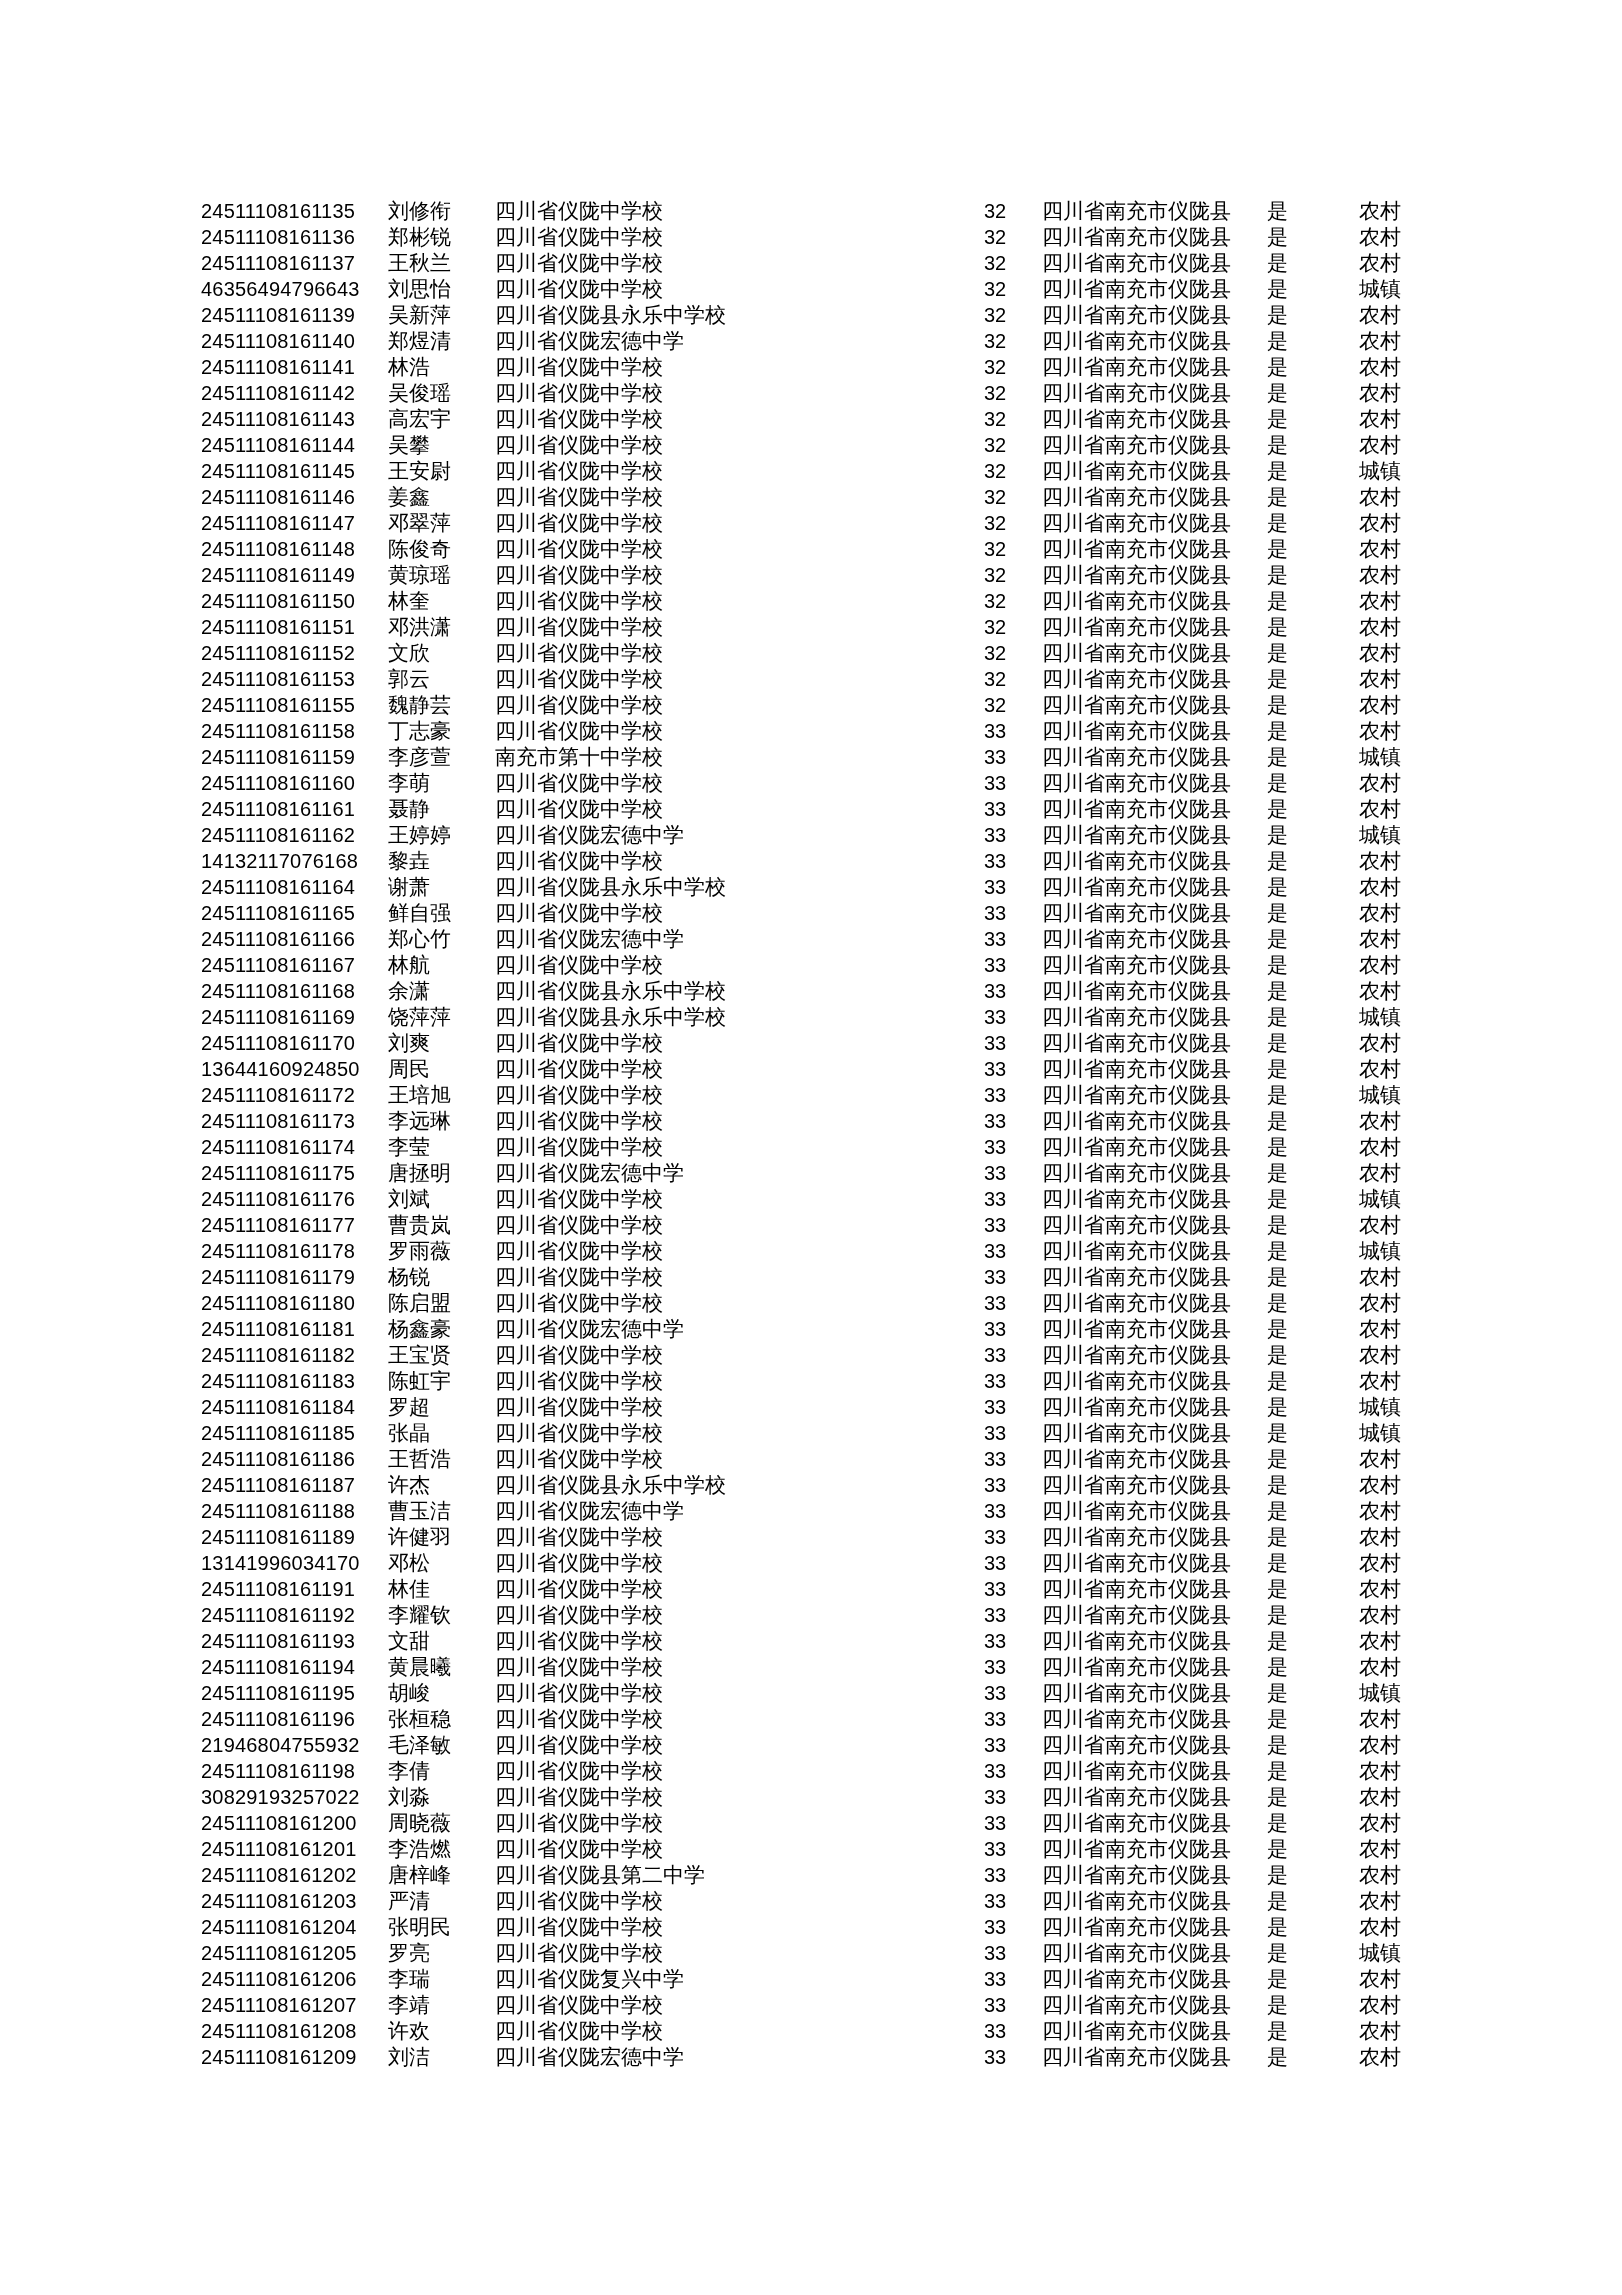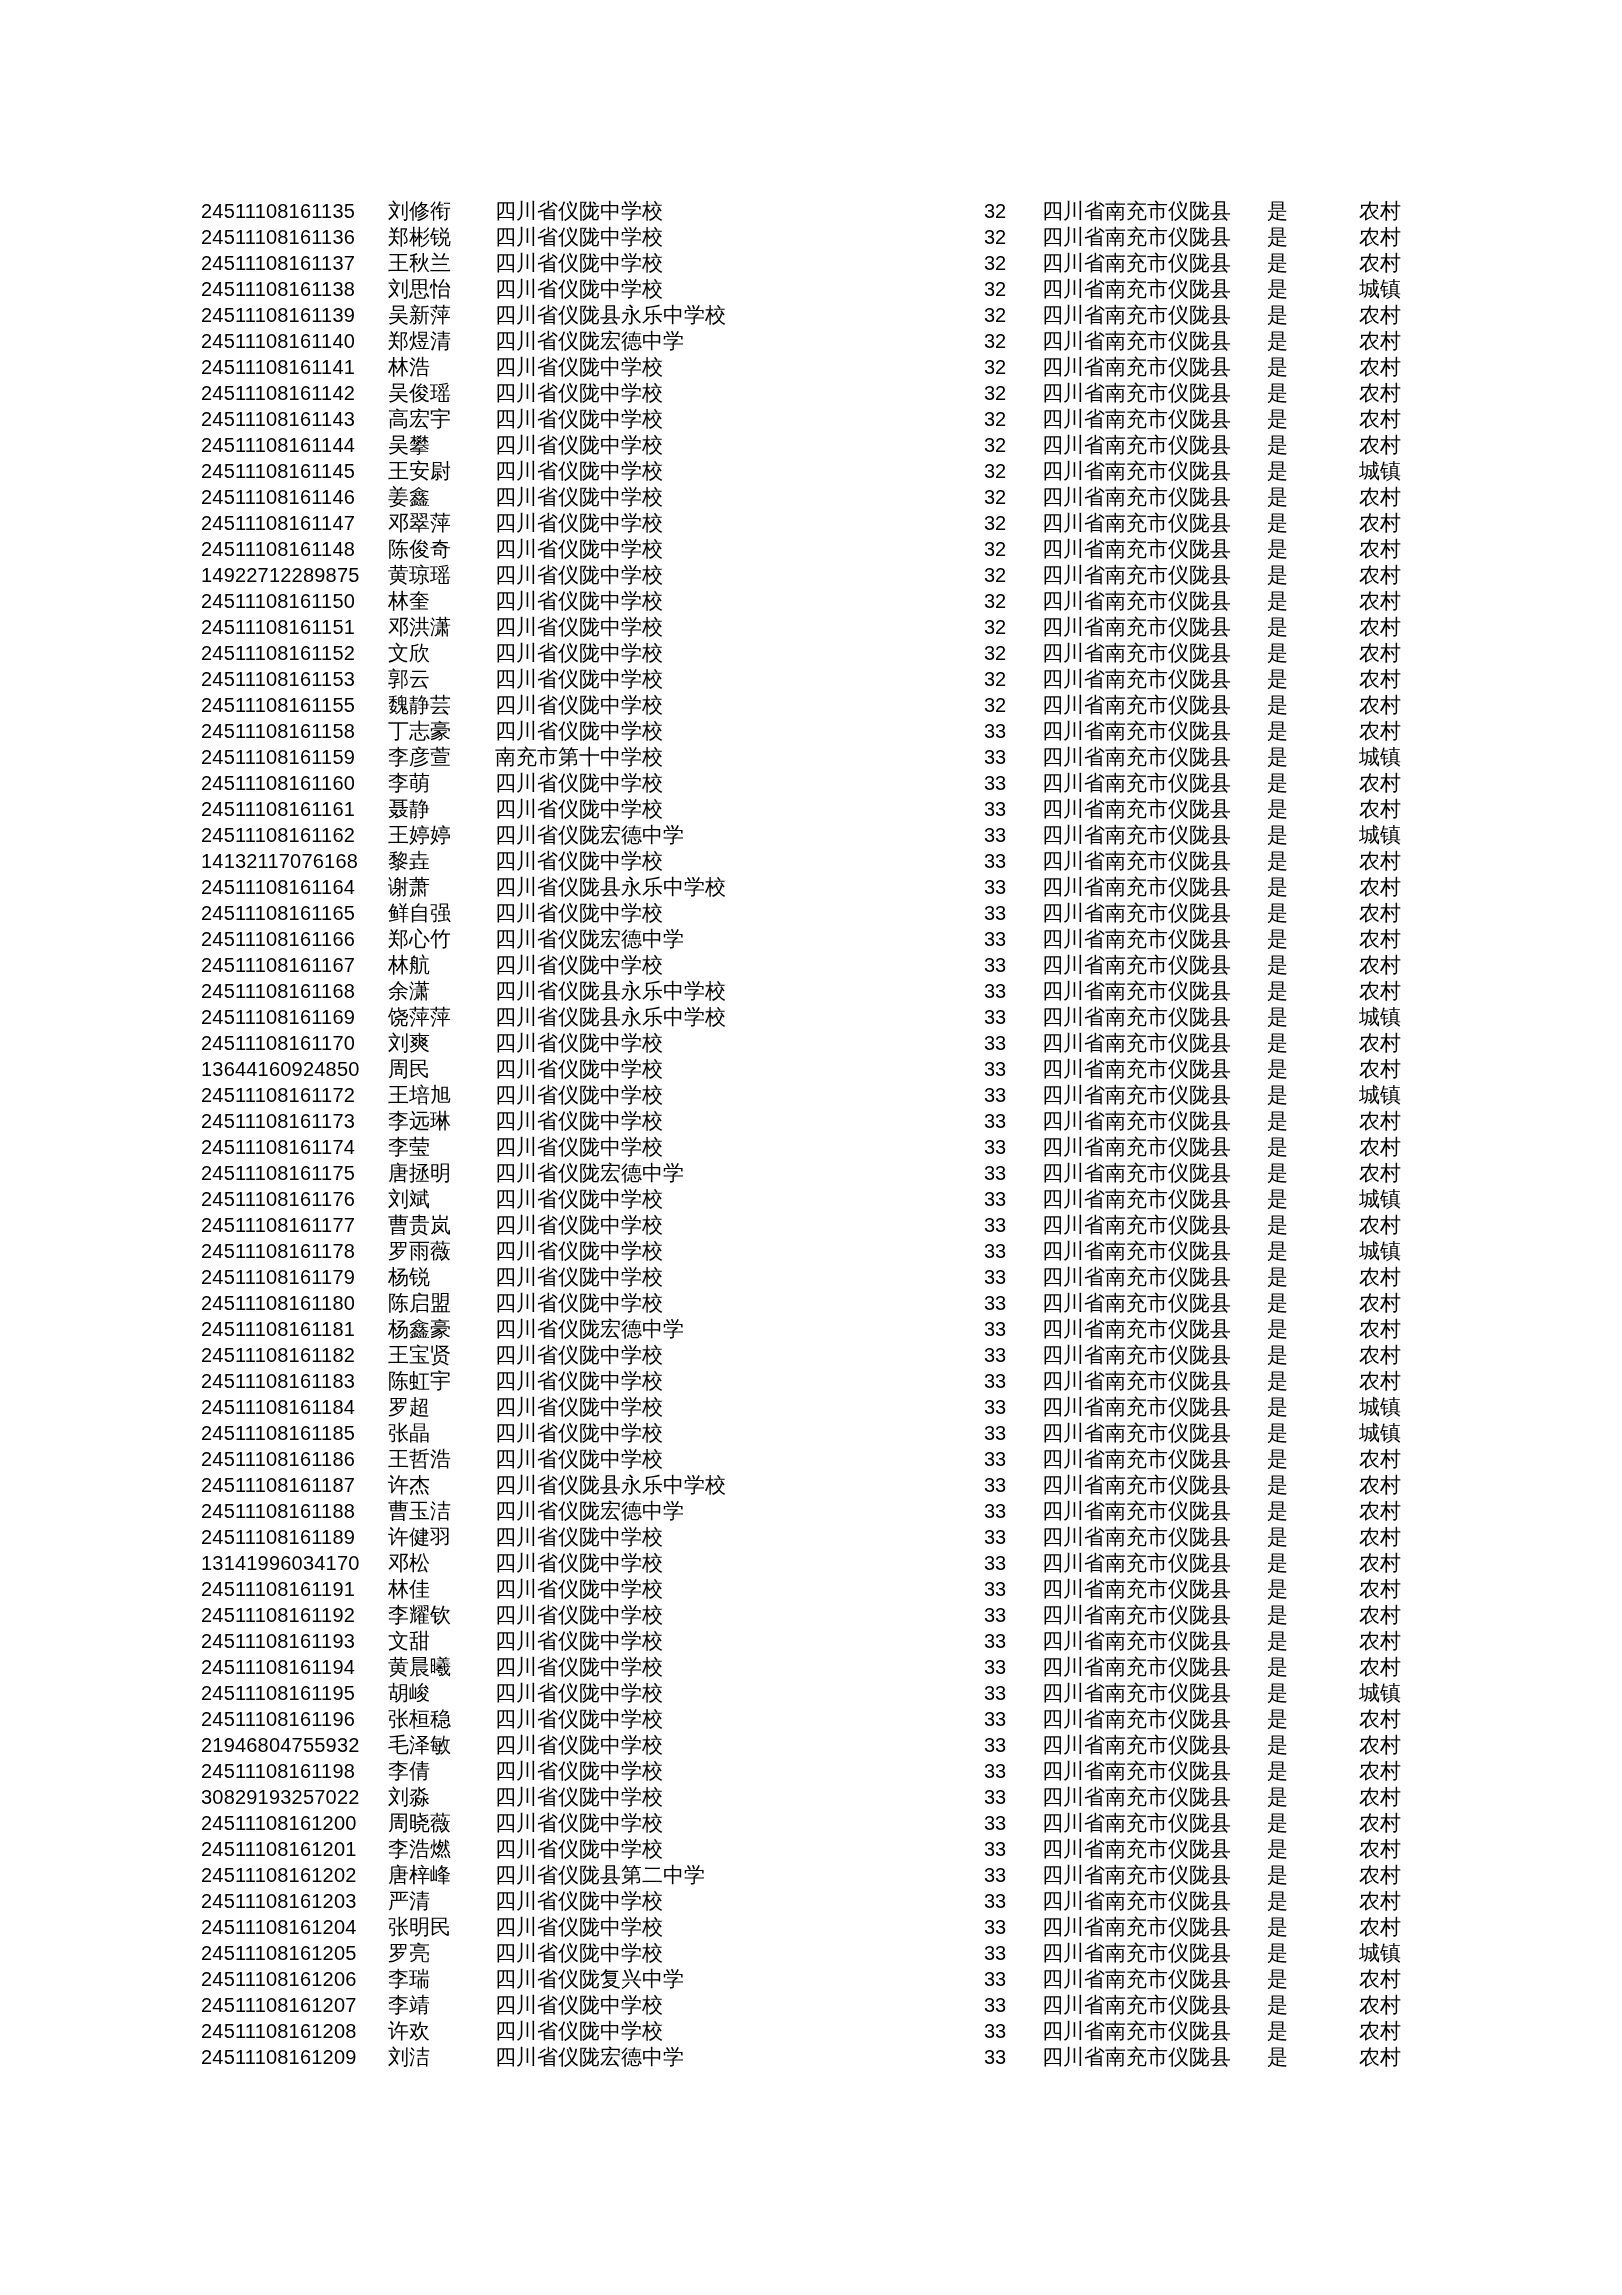--- a/index.html
+++ b/index.html
@@ -81,21 +81,21 @@
     <span class="cell c-id">24511108161137</span>
     <span class="cell c-name">王秋兰</span>
     <span class="cell c-school">四川省仪陇中学校</span>
     <span class="cell c-score">32</span>
     <span class="cell c-region">四川省南充市仪陇县</span>
     <span class="cell c-confirmed">是</span>
     <span class="cell c-residence">农村</span>
   </div>
 
   <div class="row">
-    <span class="cell c-id">24511108161138</span>
+    <span class="cell c-id">46356494796643</span>
     <span class="cell c-name">刘思怡</span>
     <span class="cell c-school">四川省仪陇中学校</span>
     <span class="cell c-score">32</span>
     <span class="cell c-region">四川省南充市仪陇县</span>
     <span class="cell c-confirmed">是</span>
     <span class="cell c-residence">城镇</span>
   </div>
 
   <div class="row">
     <span class="cell c-id">24511108161139</span>
@@ -191,21 +191,21 @@
     <span class="cell c-id">24511108161148</span>
     <span class="cell c-name">陈俊奇</span>
     <span class="cell c-school">四川省仪陇中学校</span>
     <span class="cell c-score">32</span>
     <span class="cell c-region">四川省南充市仪陇县</span>
     <span class="cell c-confirmed">是</span>
     <span class="cell c-residence">农村</span>
   </div>
 
   <div class="row">
-    <span class="cell c-id">14922712289875</span>
+    <span class="cell c-id">24511108161149</span>
     <span class="cell c-name">黄琼瑶</span>
     <span class="cell c-school">四川省仪陇中学校</span>
     <span class="cell c-score">32</span>
     <span class="cell c-region">四川省南充市仪陇县</span>
     <span class="cell c-confirmed">是</span>
     <span class="cell c-residence">农村</span>
   </div>
 
   <div class="row">
     <span class="cell c-id">24511108161150</span>

